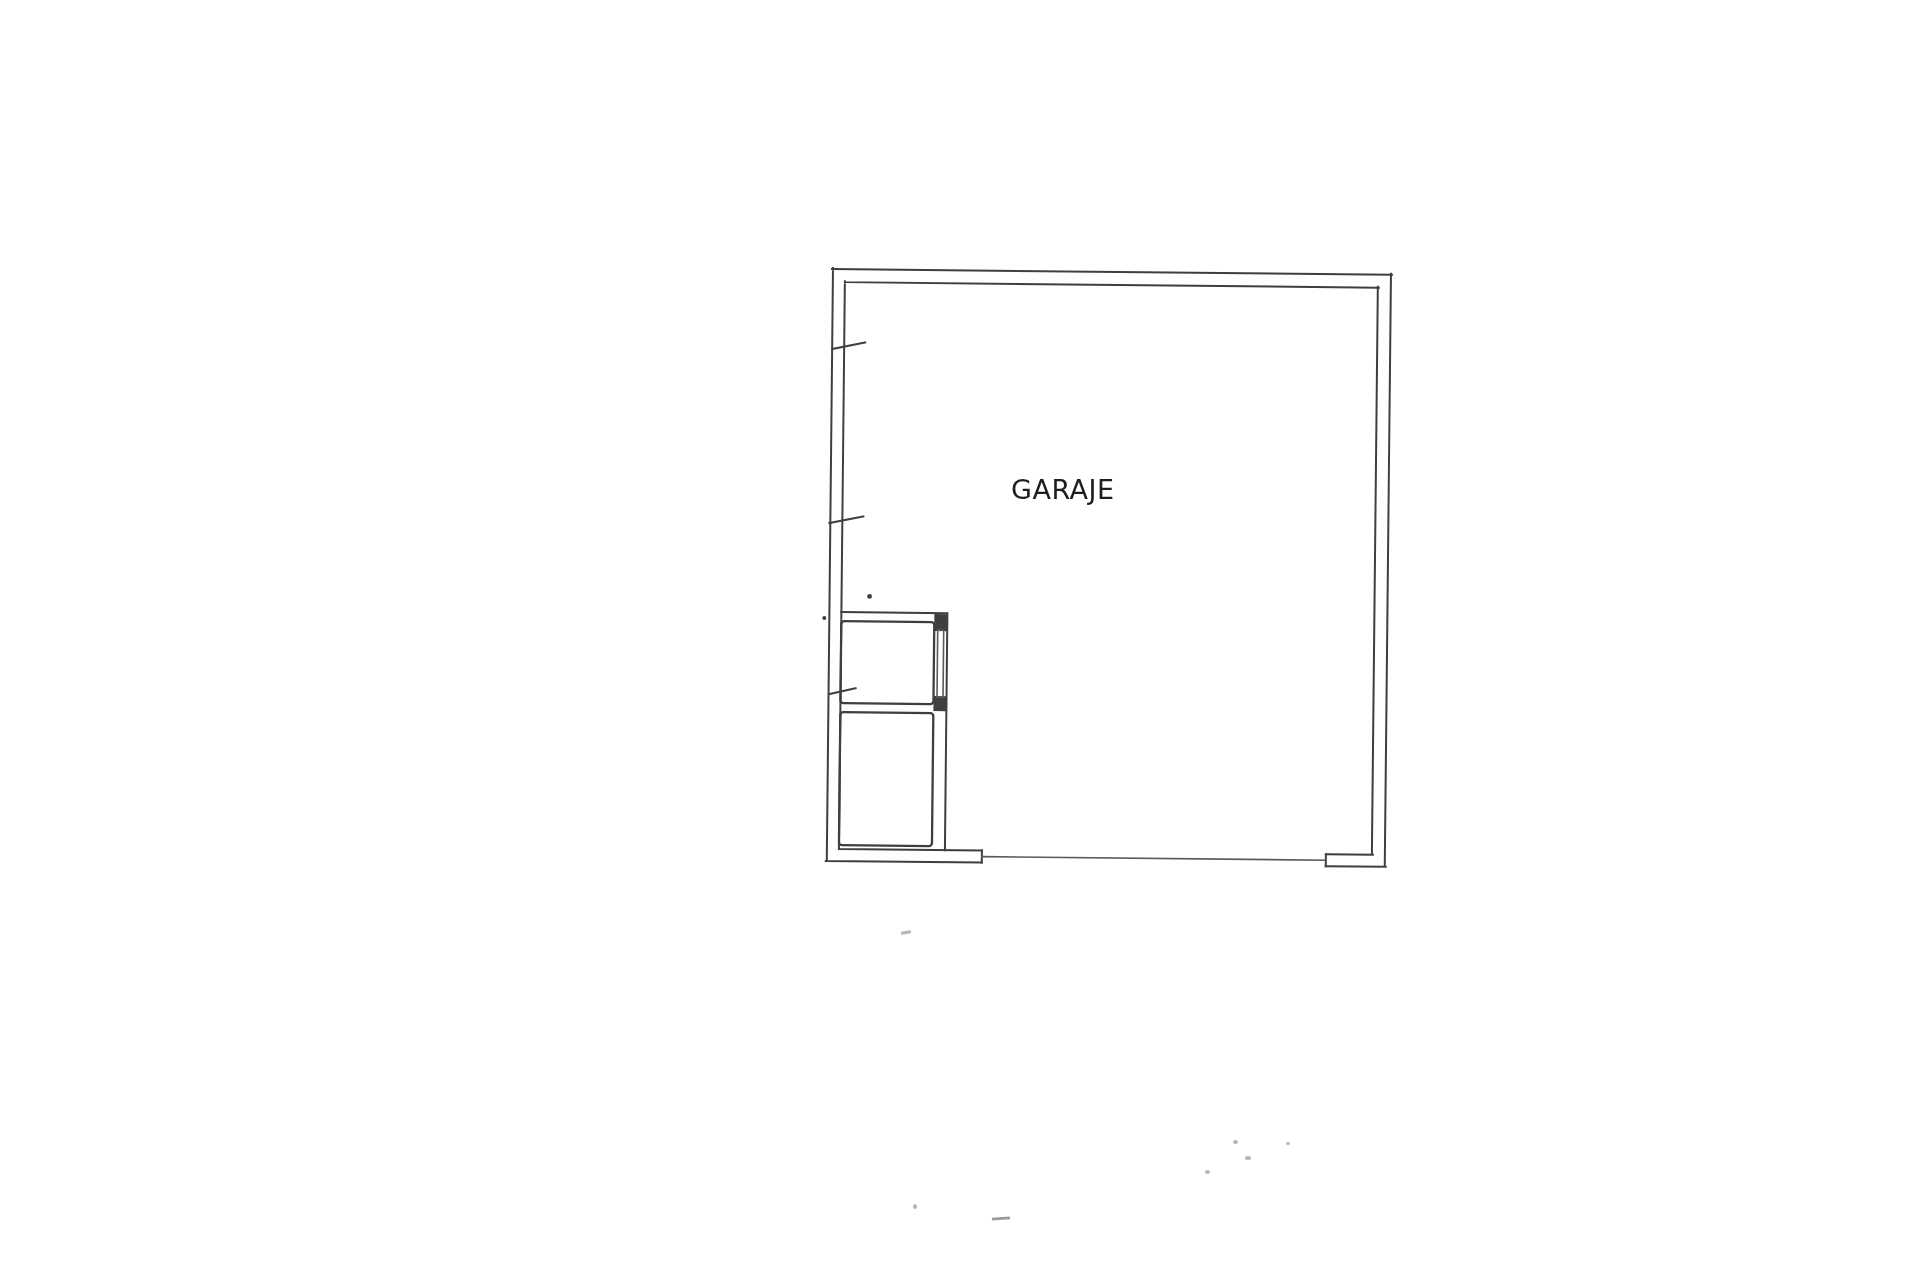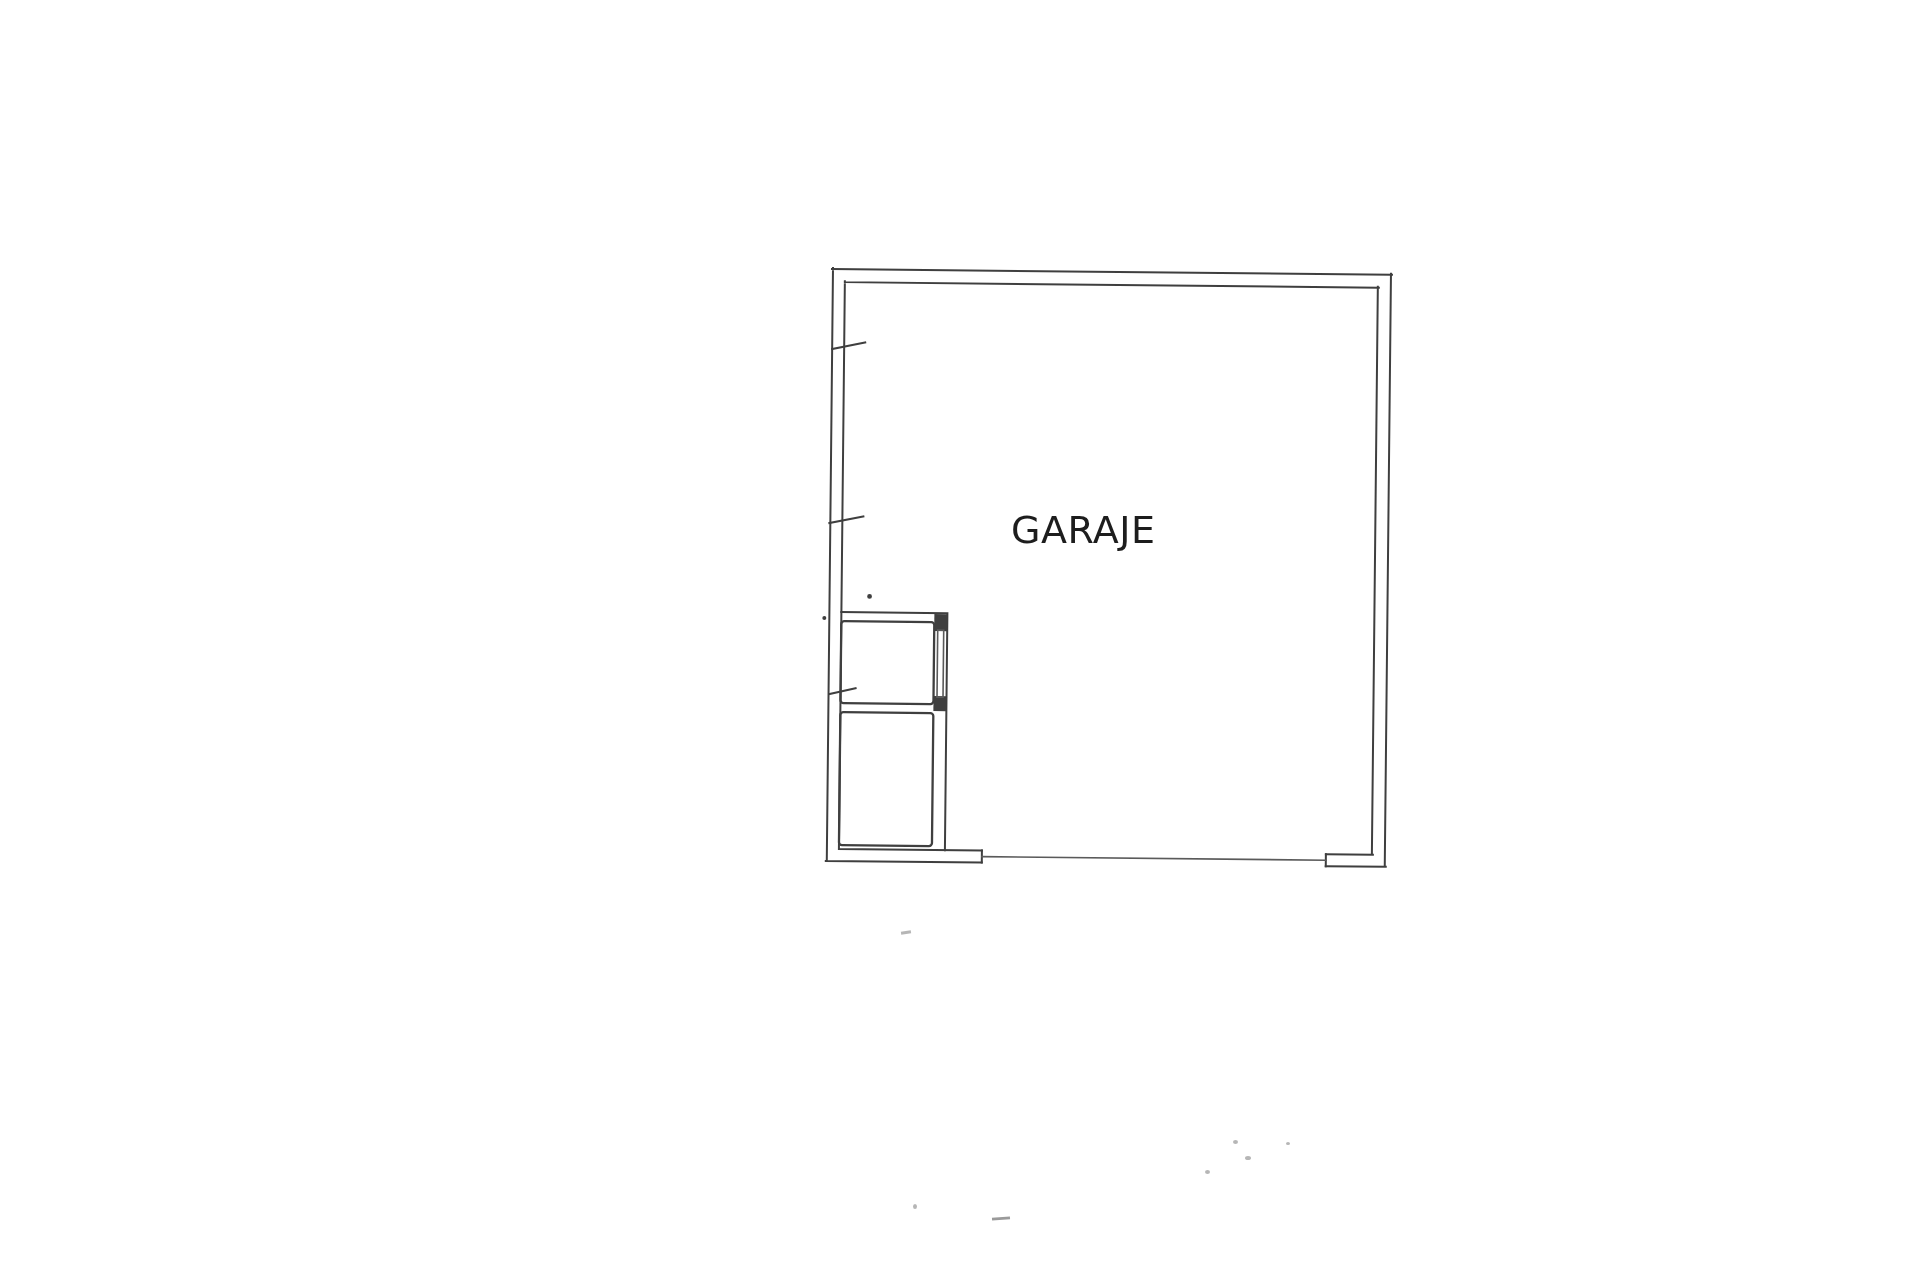--- a/index.html
+++ b/index.html
@@ -9,22 +9,22 @@
     font-family:"DejaVu Sans","Liberation Sans",sans-serif;
   }
   .stage{position:relative;width:1920px;height:1280px;background:var(--paper,#ffffff)}
   .plan-svg{position:absolute;left:0;top:0}
   .wl{fill:none;stroke:var(--line,#3f3f3f);stroke-width:2;stroke-linecap:square}
   .wl-room{fill:none;stroke:var(--line,#3f3f3f);stroke-width:2.3;stroke-linecap:square}
   .wl-thin{fill:none;stroke:#5a5a5a;stroke-width:1.6;stroke-linecap:square}
   .blk{fill:var(--line,#3f3f3f);stroke:none}
   .dot{fill:var(--line,#3f3f3f);stroke:none}
   .room-label{
-    position:absolute;left:1011px;top:511px;
-    font-size:38px;line-height:1;letter-spacing:0.5px;
+    position:absolute;left:1011px;top:476px;
+    font-size:27px;line-height:1;letter-spacing:0.5px;
     color:var(--text,#1d1d1d);white-space:nowrap;
   }
   .speck{position:absolute;background:var(--speck,#b6b6b6)}
   .speck.round{border-radius:50%}
 </style>
 </head>
 <body>
 
 <div class="stage">
 

